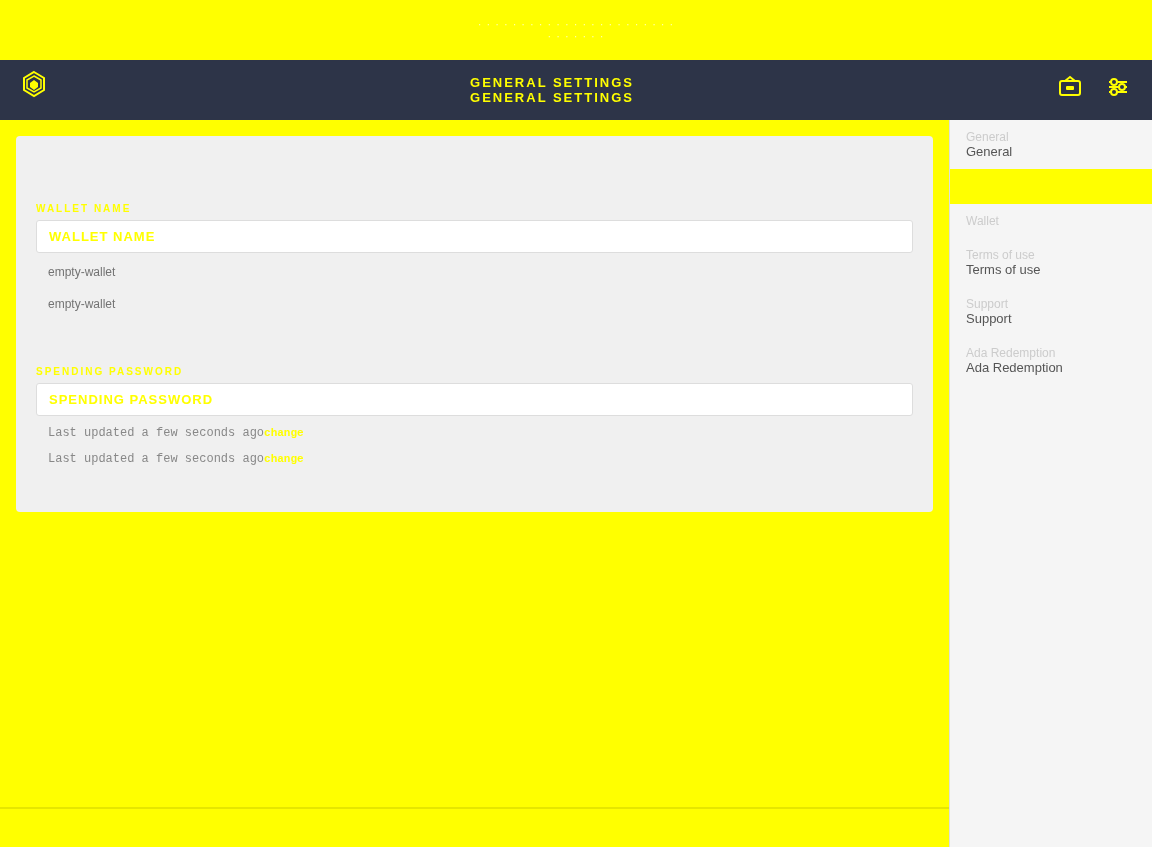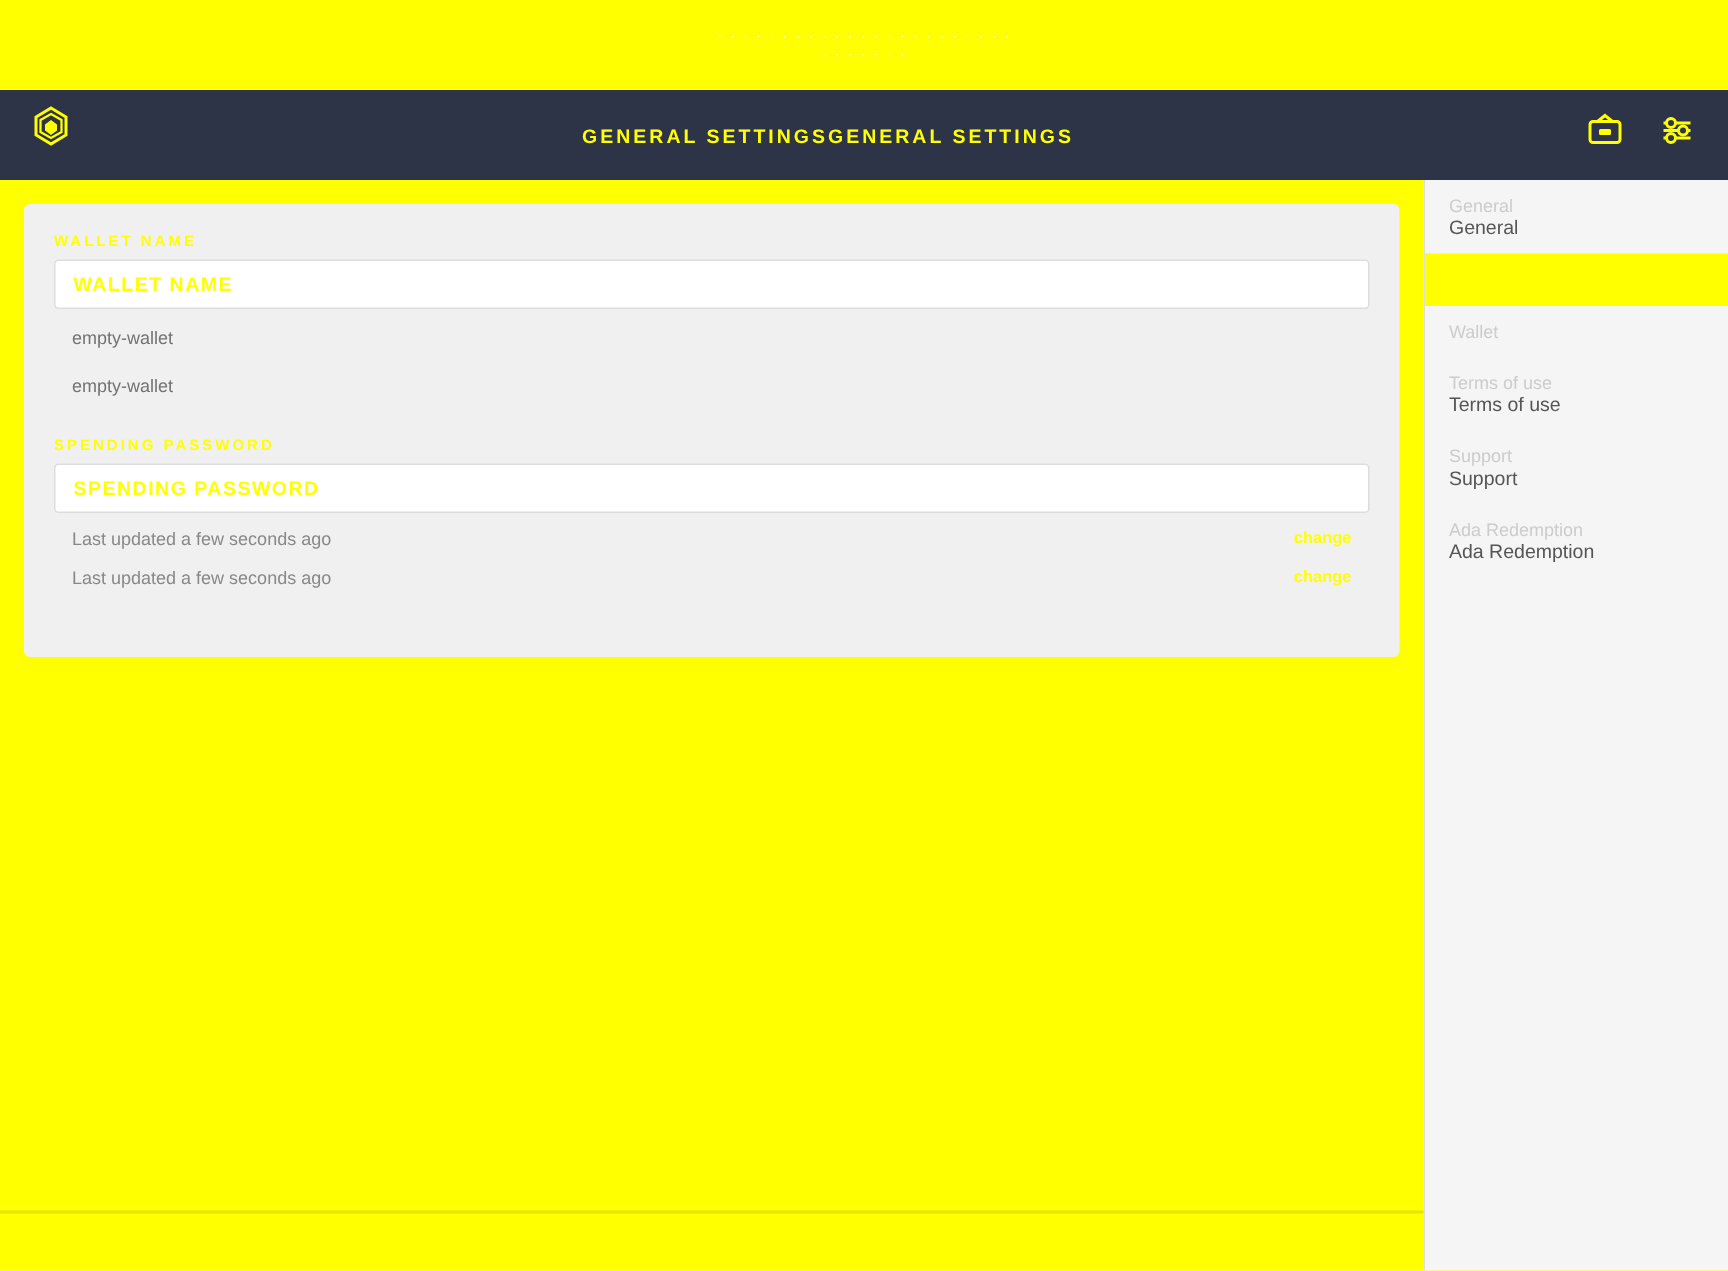--- a/index.html
+++ b/index.html
@@ -41,21 +41,21 @@
       display: flex;
       align-items: center;
     }
     .logo-icon {
       color: #ffff00;
       font-size: 28px;
       line-height: 1;
     }
     .header-center {
       display: flex;
-      flex-direction: row;
+      flex-direction: column;
       align-items: center;
     }
     .header-title {
       color: #ffff00;
       font-size: 13px;
       font-weight: bold;
       letter-spacing: 2px;
     }
     .header-subtitle {
       color: #ffff00;
@@ -121,29 +121,30 @@
 
     .field-value {
       padding: 8px 12px;
       color: #737373;
       font-size: 12px;
       margin-bottom: 2px;
     }
 
     .section {
       margin-bottom: 20px;
+      margin-top: 47px;
     }
 
     .password-row {
       display: flex;
       align-items: center;
-      justify-content: space-between;
       padding: 6px 12px;
       color: #888;
       font-size: 12px;
+      font-family: Liberation Mono, monospace;
     }
 
     .change-link {
       color: #ffff00;
       font-size: 11px;
       font-weight: bold;
       cursor: pointer;
       text-decoration: none;
     }
 

